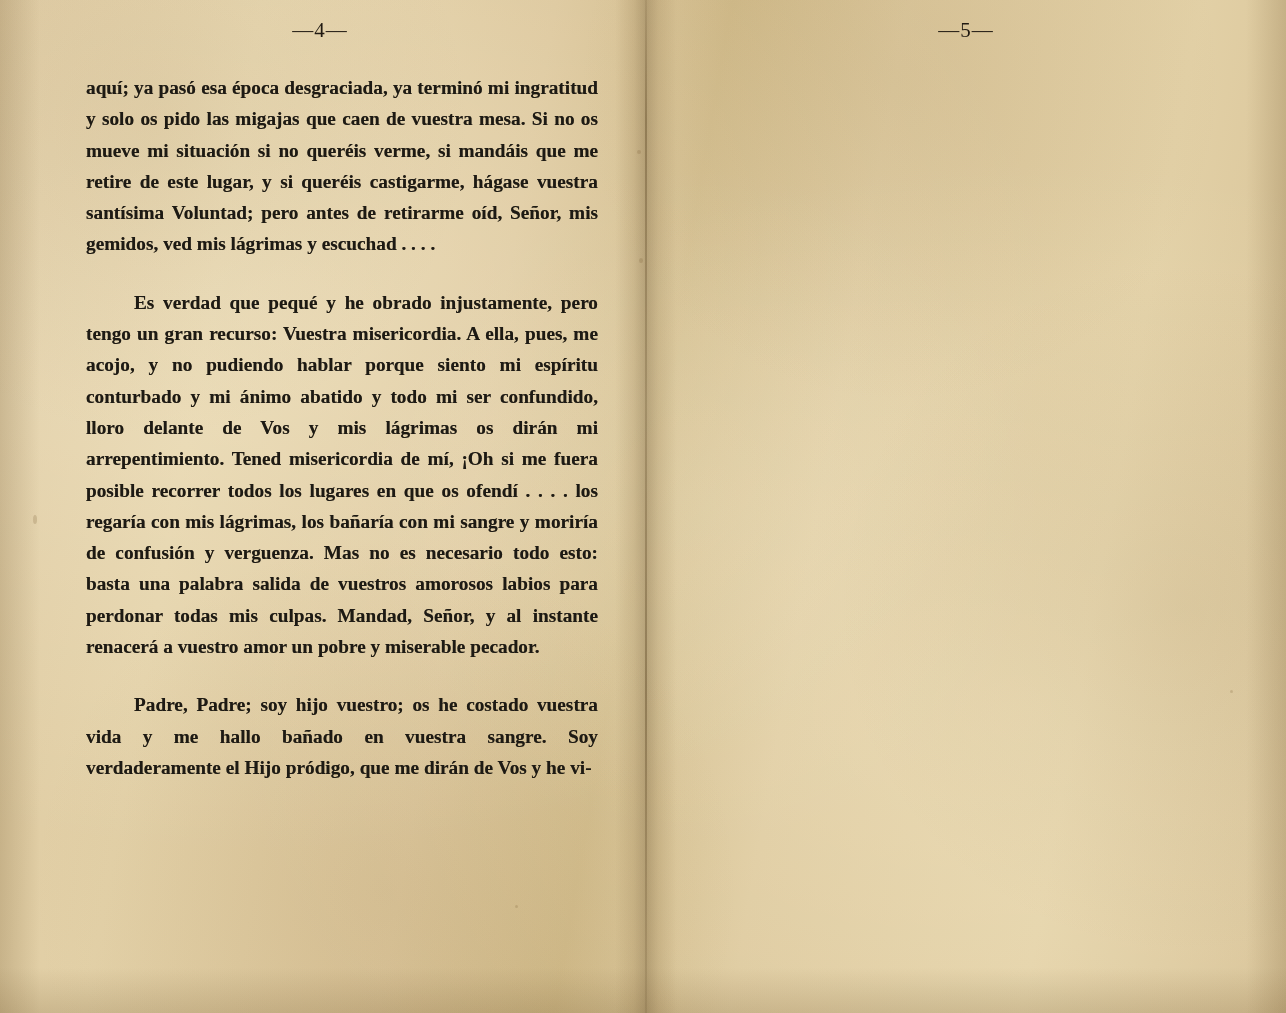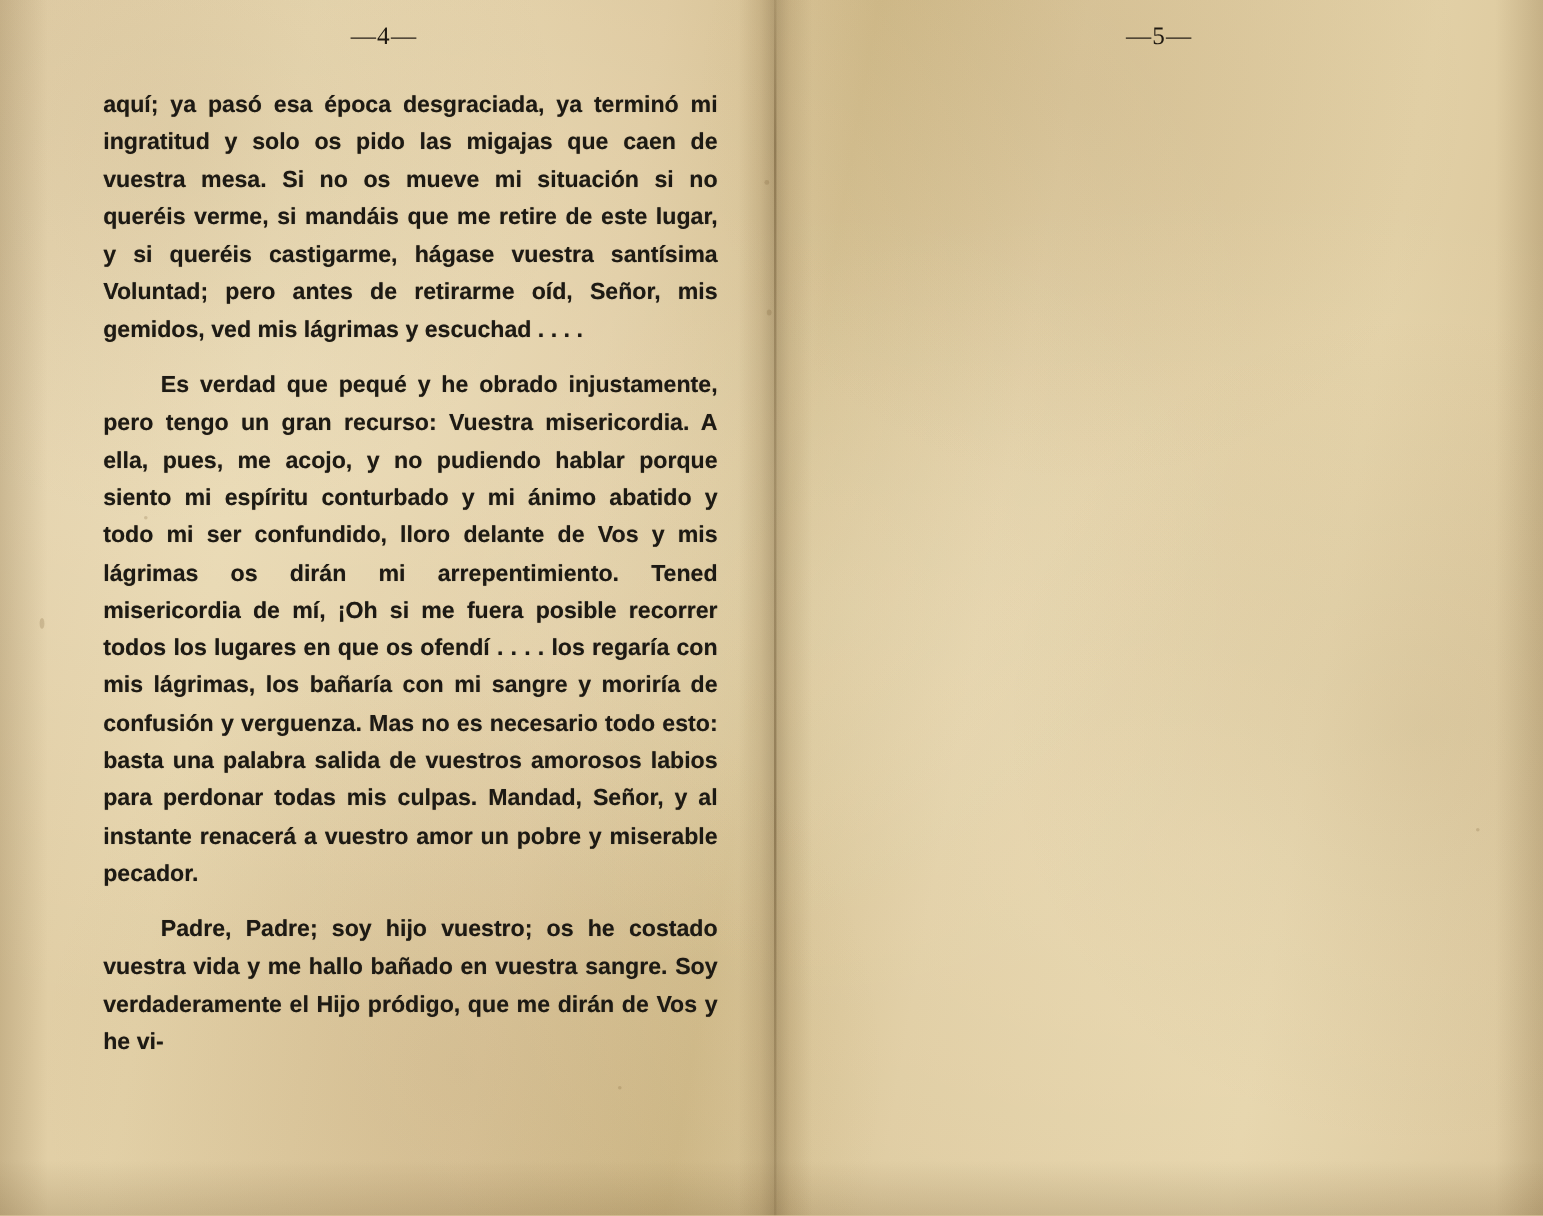--- a/index.html
+++ b/index.html
@@ -102,30 +102,30 @@
   .folio-right { padding-right: 10px; }
 
   .column {
     position: absolute;
     top: 72px;
     color: #1d1a14;
     font-size: 19.3px;
     line-height: 31.3px;
     text-align: justify;
     text-justify: inter-word;
-    font-family: Liberation Sans, sans-serif;
+    font-family: Liberation Serif, serif;
     font-weight: 600;
     text-shadow: 0 0 0.6px rgba(40,30,12,0.55);
   }
   .col-left  { left: 86px;  width: 512px; }
 
   p {
     margin: 0 0 0 0;
   }
-  p + p { margin-top: 15px; }
+  p + p { margin-top: 27px; }
   p.indent { text-indent: 48px; }
   p:last-child { text-align-last: left; }
 
   
   .speck {
     position: absolute;
     border-radius: 50%;
     background: rgba(120,92,48,0.22);
     pointer-events: none;
   }

